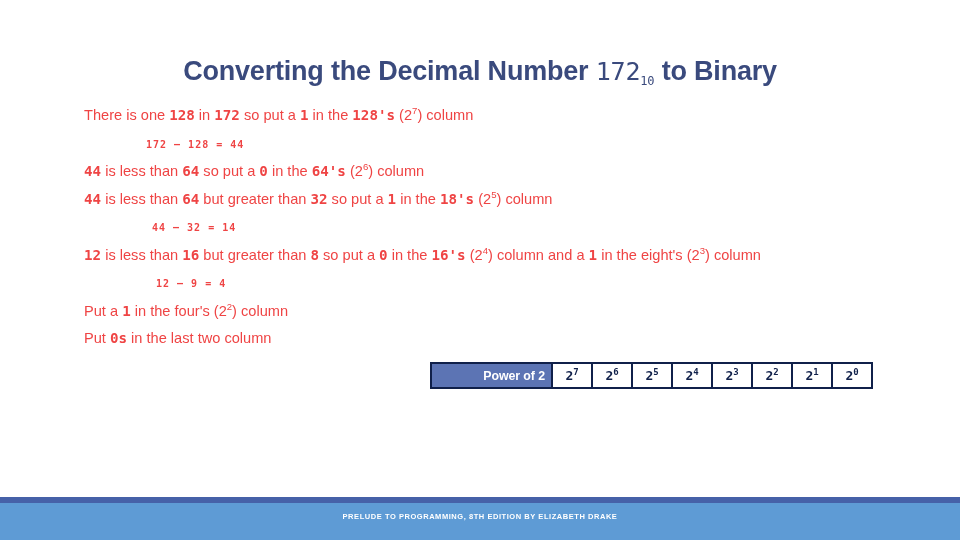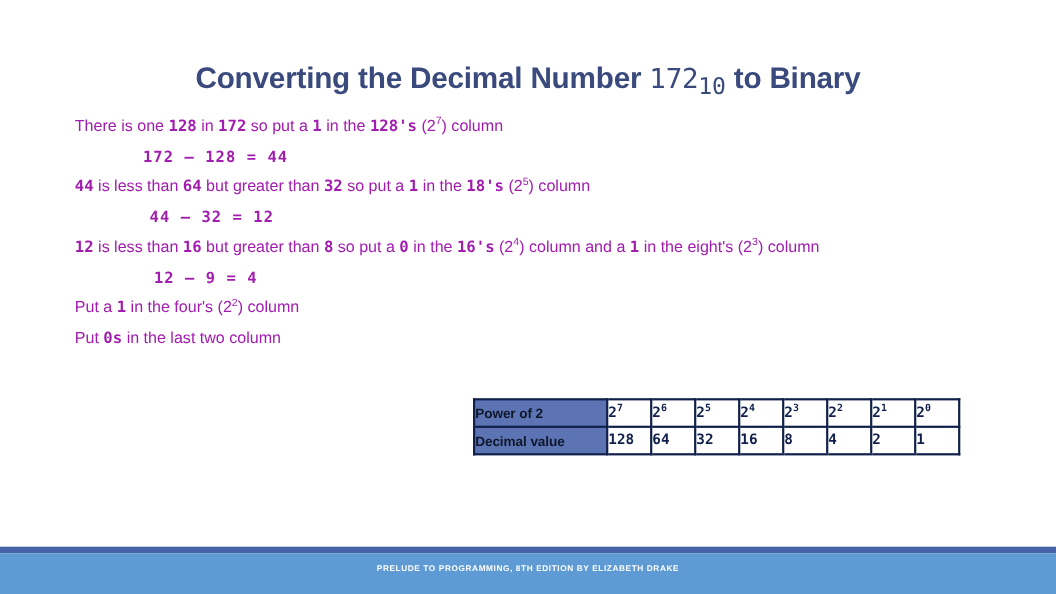--- a/index.html
+++ b/index.html
@@ -29,86 +29,87 @@
     white-space: nowrap;
   }
   #slide-title .mono {
     font-family: "DejaVu Sans Mono", monospace;
     font-weight: normal;
     font-size: 25px;
   }
   #slide-title sub {
     font-family: "DejaVu Sans Mono", monospace;
     font-weight: normal;
-    font-size: 21px;
+    font-size: 12px;
     vertical-align: baseline;
     position: relative;
     top: 5px;
   }
 
   
   #body-text {
     position: absolute;
     left: 68px;
     top: 102px;
     width: 760px;
     color: #1A2040;
   }
   .line {
     font-size: 14.6px;
     line-height: 27.5px;
     white-space: nowrap;
-    color: #a21caf;
+    color: #ef4444;
+    margin-left: 16px;
   }
   .line.wrap { white-space: normal; }
   .line.indent { padding-left: 62px; }
   .line.indent2 { padding-left: 68px; }
   .line.indent3 { padding-left: 72px; }
 
   .num {
     font-family: "DejaVu Sans Mono", monospace;
     font-weight: bold;
     font-size: 14.2px;
   }
   .eq {
     font-family: "DejaVu Sans Mono", monospace;
     font-weight: bold;
-    font-size: 14px;
+    font-size: 10px;
     letter-spacing: 1px;
   }
   .line sup {
     font-size: 9.6px;
     vertical-align: super;
     line-height: 0;
   }
 
   
   #binary-table {
     position: absolute;
     left: 430px;
     top: 362px;
     width: 419px;
     border-collapse: collapse;
     table-layout: fixed;
     border: 2px solid #10204A;
   }
   #binary-table td {
     border: 2px solid #10204A;
-    text-align: left;
+    text-align: center;
     vertical-align: middle;
     font-size: 13px;
     color: #10204A;
     padding: 0;
     height: 23px;
   }
   #binary-table td.rowhead {
     background: #5C74B4;
-    color: #0f172a;
-    font-weight: bold;
-    text-align: left;
+    color: #ffffff;
+    font-weight: bold;
+    text-align: right;
     padding-right: 6px;
     width: 113px;
     font-size: 12.4px;
     letter-spacing: -0.1px;
   }
   #binary-table td.rowhead.tall {
     line-height: 24px;
   }
   #binary-table td.val {
     background: #ffffff;
@@ -169,50 +170,40 @@
 </head>
 <body>
 
 <div id="slide-title">
   <span>Converting the Decimal Number </span><span class="mono">172</span><sub>10</sub><span> to Binary</span>
 </div>
 
 <div id="body-text">
     <div class="line"><span>There is one </span><span class="num">128</span><span>  in </span><span class="num">172</span><span> so put a </span><span class="num">1</span><span>  in the </span><span class="num">128's</span><span> (2</span><sup>7</sup><span>) column</span></div>
     <div class="line indent"><span class="eq">172 – 128 = 44</span></div>
+    <div class="line"><span class="num">44</span><span>  is less than </span><span class="num">64</span><span> so put a </span><span class="num">0</span><span>  in the </span><span class="num">64's</span><span> (2</span><sup>6</sup><span>) column</span></div>
     <div class="line"><span class="num">44</span><span>  is less than </span><span class="num">64</span><span>  but greater than </span><span class="num">32</span><span>  so put a  </span><span class="num">1</span><span>  in the  </span><span class="num">18's</span><span>  (2</span><sup>5</sup><span>)  column</span></div>
-    <div class="line indent2"><span class="eq">44 – 32 = 12</span></div>
+    <div class="line indent2"><span class="eq">44 – 32 = 14</span></div>
     <div class="line wrap"><span class="num">12</span><span> is less than </span><span class="num">16</span><span> but greater than </span><span class="num">8</span><span> so put a </span><span class="num">0</span><span>  in the </span><span class="num">16's</span><span> (2</span><sup>4</sup><span>) column and a </span><span class="num">1</span><span>  in the eight's (2</span><sup>3</sup><span>) column</span></div>
     <div class="line indent3"><span class="eq">12 – 9 = 4</span></div>
     <div class="line"><span>Put a </span><span class="num">1</span><span>  in the four's (2</span><sup>2</sup><span>) column</span></div>
     <div class="line"><span>Put </span><span class="num">0s</span><span> in the last two column</span></div>
   </div>
 
 <table id="binary-table">
   <tbody>
     <tr class="r-pow">
       <td class="rowhead">Power of 2</td>
       <td class="val"><span>2</span><sup>7</sup></td>
       <td class="val"><span>2</span><sup>6</sup></td>
       <td class="val"><span>2</span><sup>5</sup></td>
       <td class="val"><span>2</span><sup>4</sup></td>
       <td class="val"><span>2</span><sup>3</sup></td>
       <td class="val"><span>2</span><sup>2</sup></td>
       <td class="val"><span>2</span><sup>1</sup></td>
       <td class="val"><span>2</span><sup>0</sup></td>
     </tr>
-    <tr class="r-dec">
-      <td class="rowhead">Decimal value</td>
-      <td class="val solidtop">128</td>
-      <td class="val solidtop">64</td>
-      <td class="val solidtop">32</td>
-      <td class="val dash-l dash-r">16</td>
-      <td class="val dash-r">8</td>
-      <td class="val dash-r">4</td>
-      <td class="val dash-r">2</td>
-      <td class="val">1</td>
-    </tr>
   </tbody>
 </table>
 
 <div id="footer-strip"></div>
 <div id="footer-band"></div>
 <div id="footer-text">PRELUDE TO PROGRAMMING, 8TH EDITION BY ELIZABETH DRAKE</div>
 
 </body></html>

